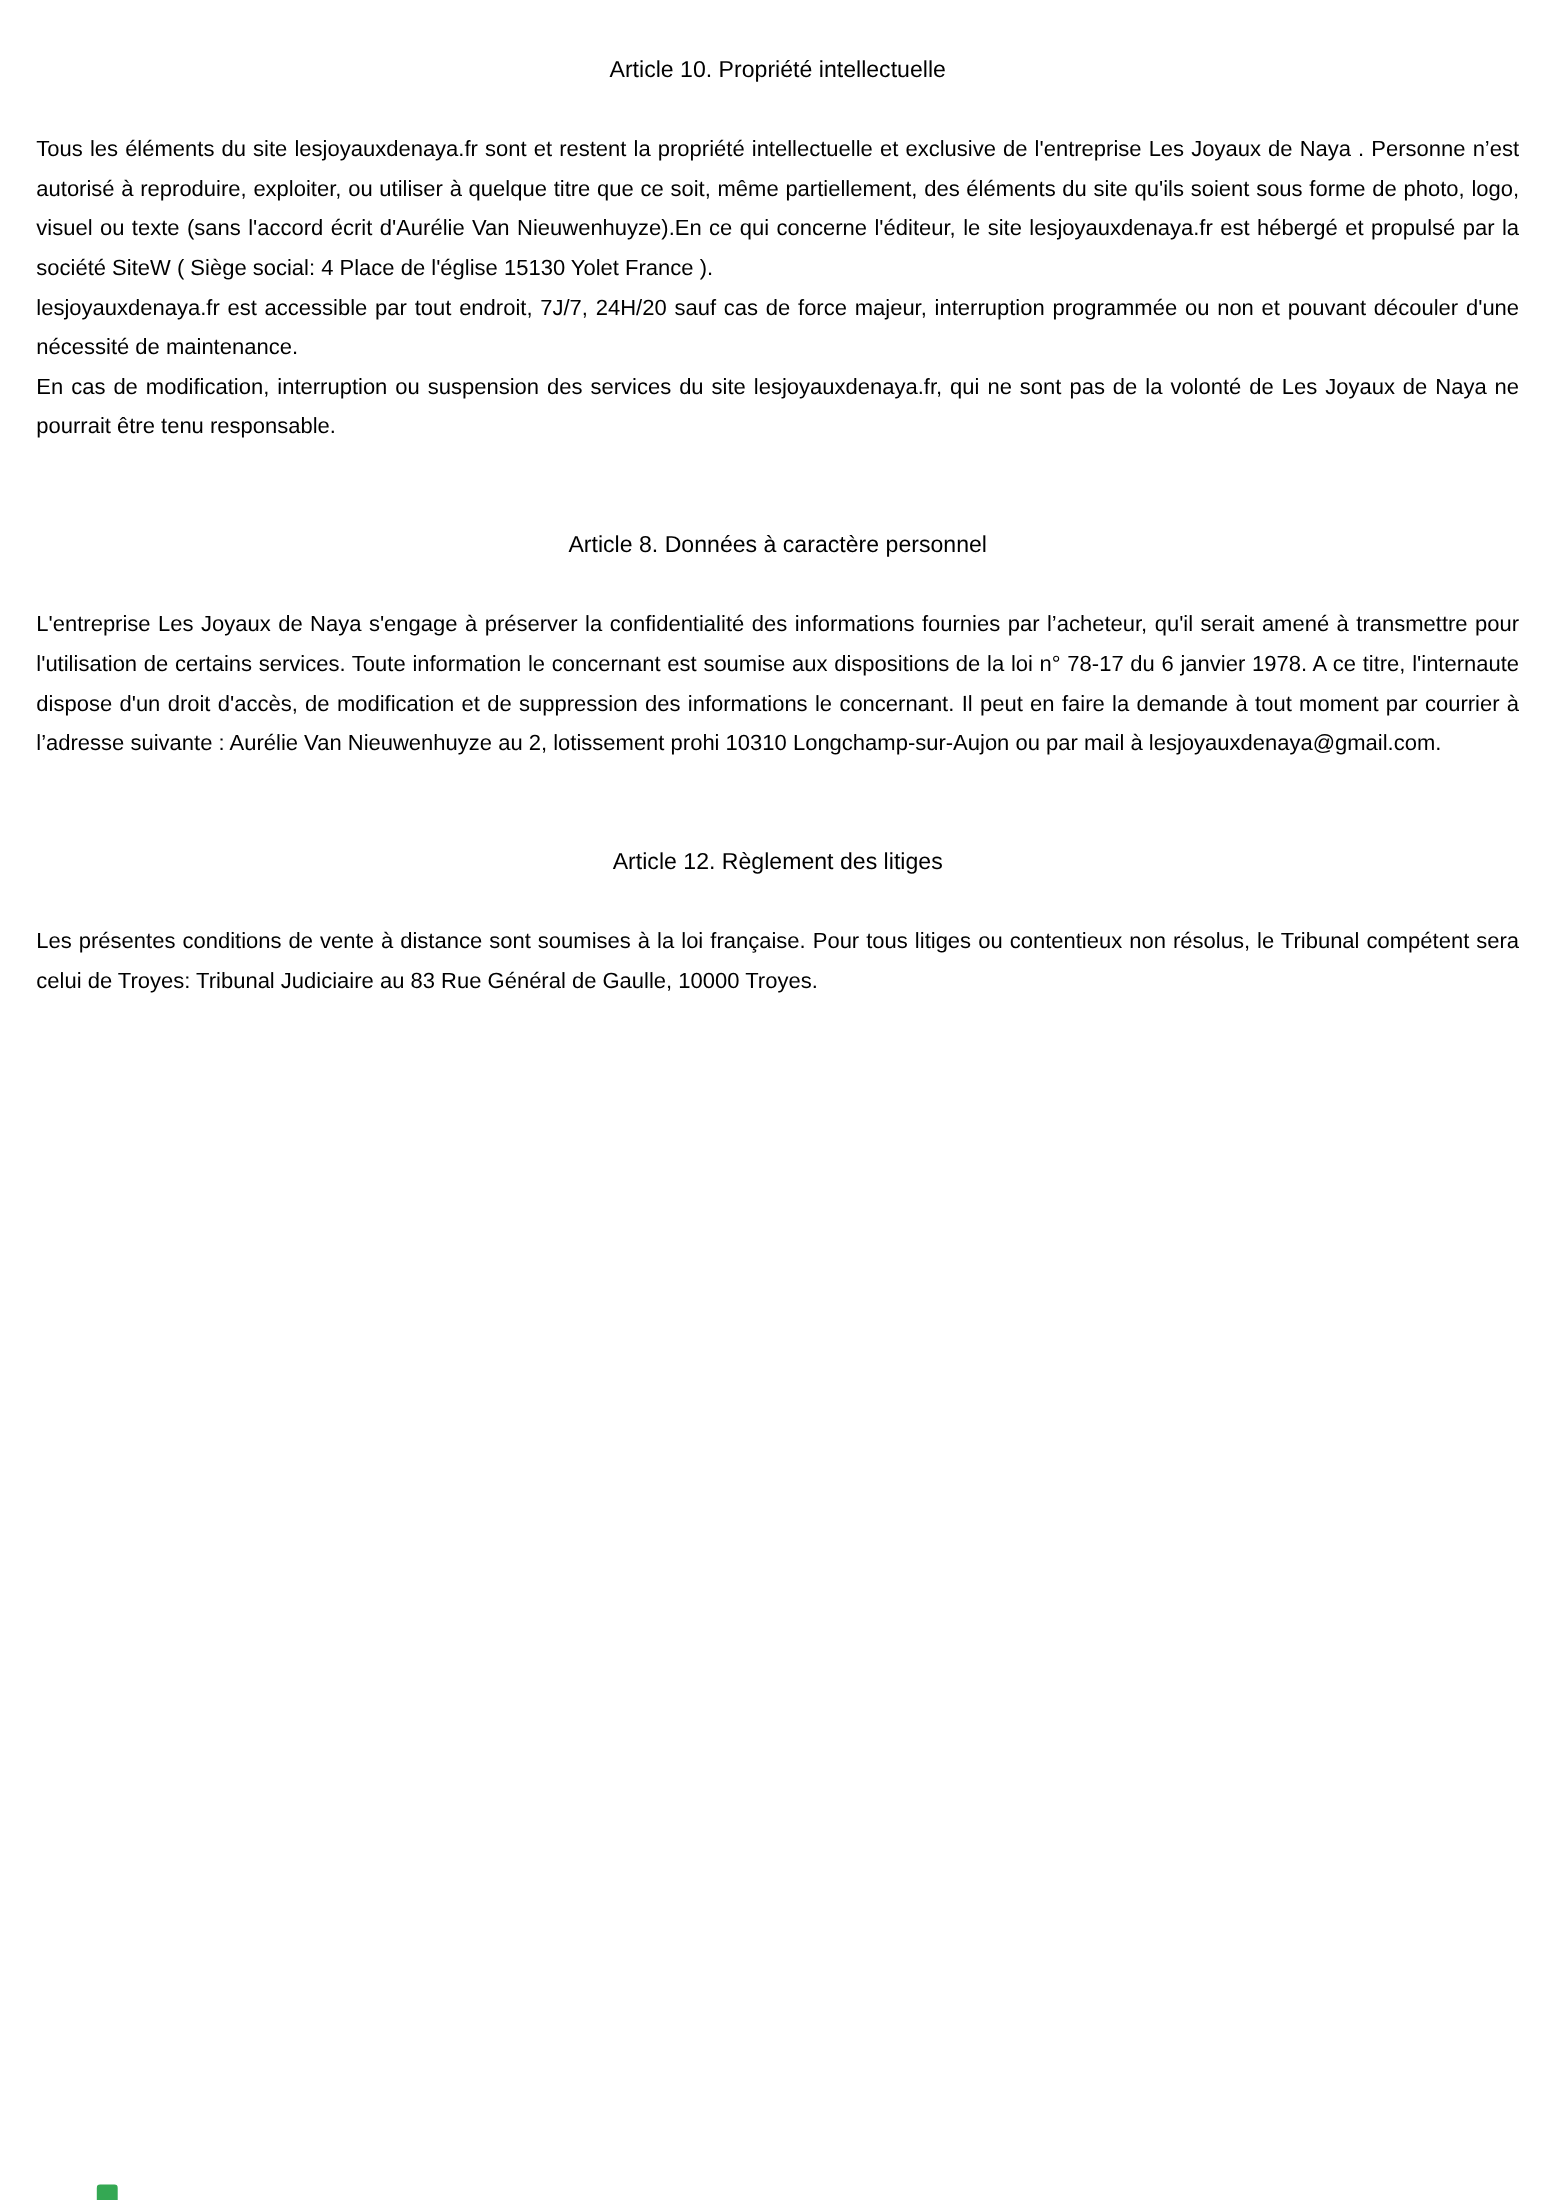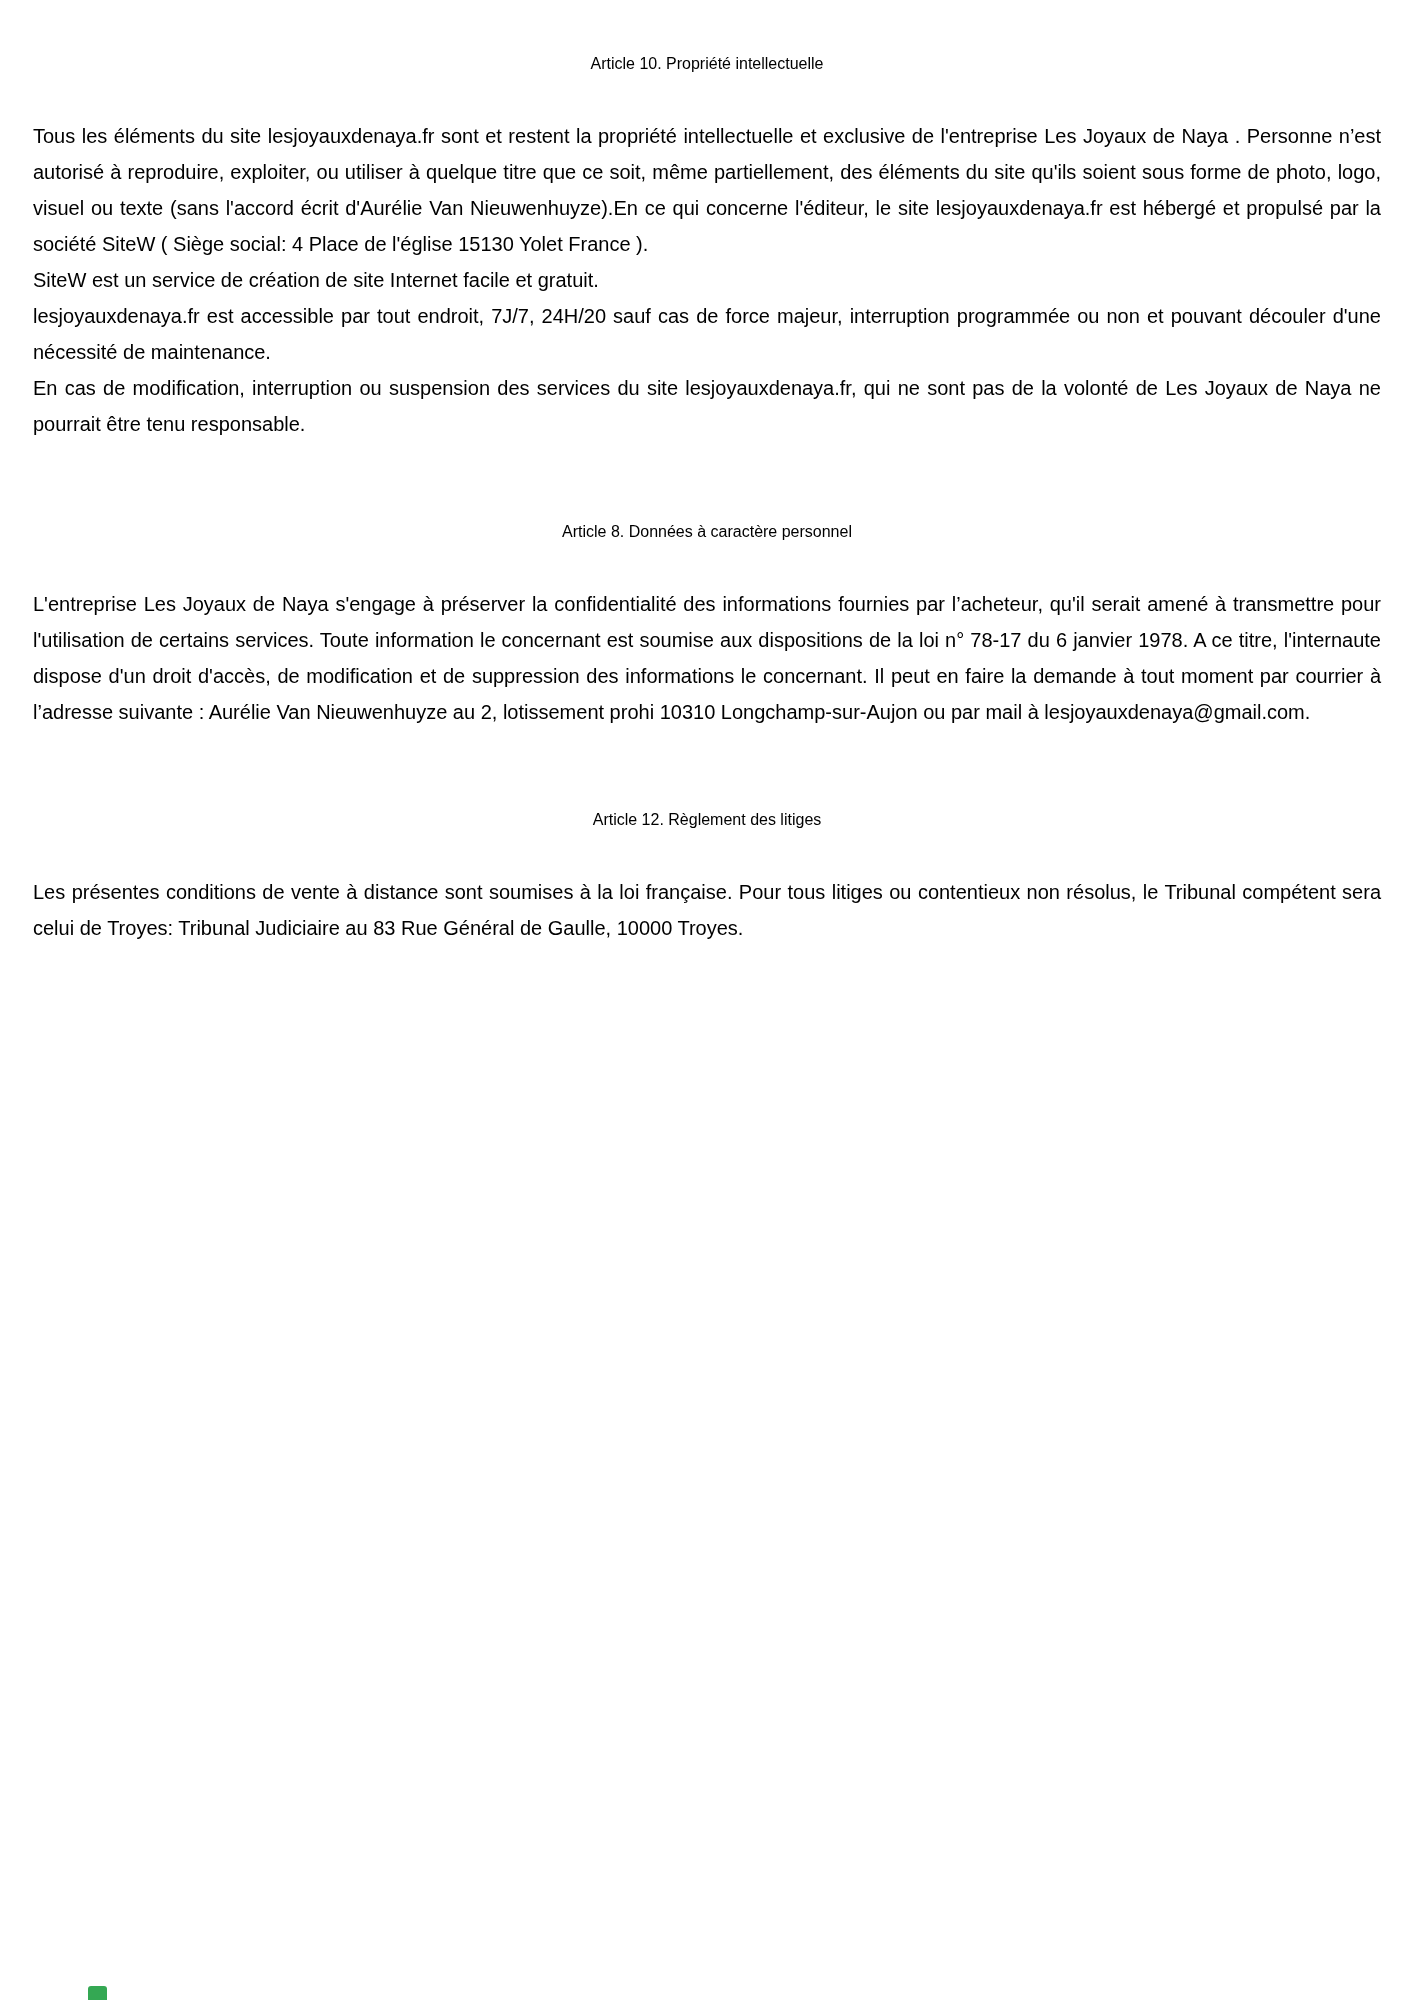--- a/index.html
+++ b/index.html
@@ -14,21 +14,21 @@
     overflow: hidden;
     font-family: "Liberation Sans", sans-serif;
     color: #000000;
   }
   main.doc {
     padding: 46px 33px 0 33px;
     font-size: 20px;
     line-height: 36px;
   }
   h2.section-title {
-    font-size: 16px;
+    font-size: 21px;
     font-weight: 400;
     text-align: center;
     margin: 72px 0 36px 0;
     line-height: 36px;
   }
   h2.section-title.first {
     margin-top: 0;
   }
   p.para {
     margin: 0;
@@ -46,21 +46,20 @@
 </style>
 </head>
 <body>
 
 <main class="doc">
 
   <h2 class="section-title first">Article 10. Propriété intellectuelle</h2>
 
   <p class="para">Tous les éléments du site lesjoyauxdenaya.fr sont et restent la propriété intellectuelle et exclusive de l'entreprise Les Joyaux de Naya . Personne n’est autorisé à reproduire, exploiter, ou utiliser à quelque titre que ce soit, même partiellement, des éléments du site qu'ils soient sous forme de photo, logo, visuel ou texte (sans l'accord écrit d'Aurélie Van Nieuwenhuyze).En ce qui concerne l'éditeur, le site lesjoyauxdenaya.fr est hébergé et propulsé par la société SiteW ( Siège social: 4 Place de l'église 15130 Yolet France ).</p>
 
-  <p class="para">SiteW est un service de création de site Internet facile et gratuit.</p>
 
   <p class="para">lesjoyauxdenaya.fr est accessible par tout endroit, 7J/7, 24H/20 sauf cas de force majeur, interruption programmée ou non et pouvant découler d'une nécessité de maintenance.</p>
 
   <p class="para">En cas de modification, interruption ou suspension des services du site lesjoyauxdenaya.fr, qui ne sont pas de la volonté de Les Joyaux de Naya ne pourrait être tenu responsable.</p>
 
   <h2 class="section-title">Article 8. Données à caractère personnel</h2>
 
   <p class="para">L'entreprise Les Joyaux de Naya s'engage à préserver la confidentialité des informations fournies par l’acheteur, qu'il serait amené à transmettre pour l'utilisation de certains services. Toute information le concernant est soumise aux dispositions de la loi n° 78-17 du 6 janvier 1978. A ce titre, l'internaute dispose d'un droit d'accès, de modification et de suppression des informations le concernant. Il peut en faire la demande à tout moment par courrier à l’adresse suivante : Aurélie Van Nieuwenhuyze au 2, lotissement prohi 10310 Longchamp-sur-Aujon ou par mail à lesjoyauxdenaya@gmail.com.</p>
 
   <h2 class="section-title">Article 12. Règlement des litiges</h2>

